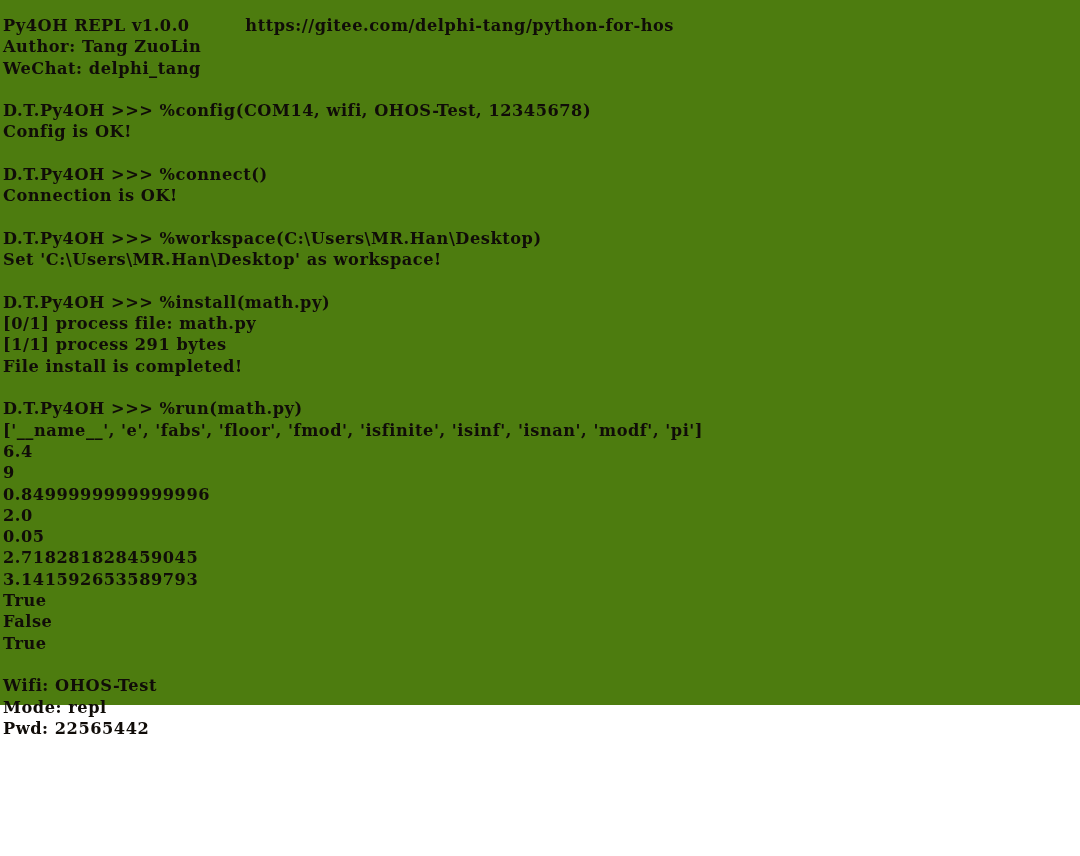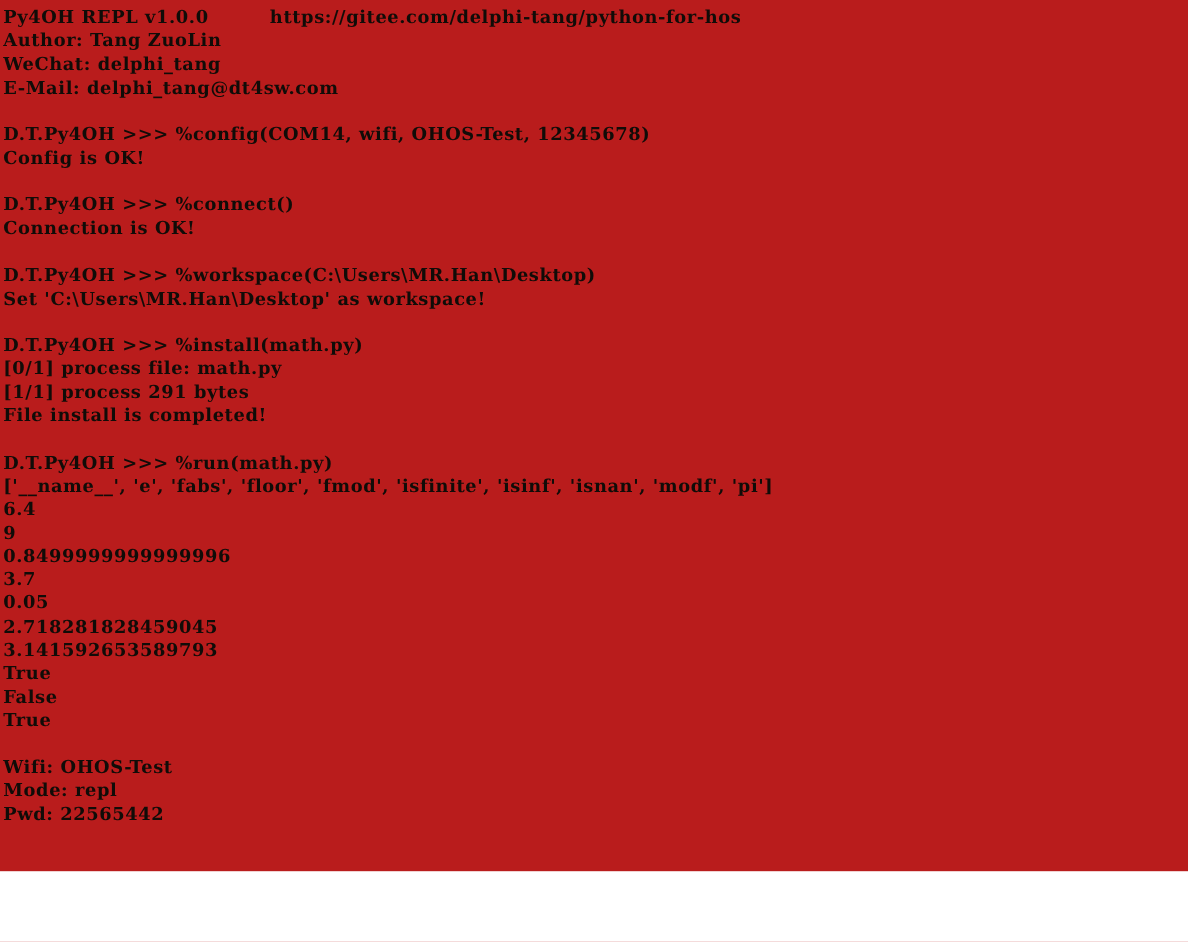--- a/index.html
+++ b/index.html
@@ -9,23 +9,23 @@
   }
   body {
     width: 1080px;
     height: 856px;
     overflow: hidden;
     font-family: "DejaVu Sans Mono", monospace;
   }
   #terminal {
     position: relative;
     width: 1080px;
-    height: 792px;
-    background: #b91c1c;
-    padding: 5px 0 0 3px;
+    height: 705px;
+    background: #4d7c0f;
+    padding: 15px 0 0 3px;
     box-sizing: border-box;
   }
   .line {
     height: 21.3px;
     line-height: 21.3px;
     font-size: 16.2px;
     font-family: "DejaVu Serif", "DejaVu Sans Mono", serif;
     color: #100c08;
     white-space: pre;
     letter-spacing: 0.55px;
@@ -37,42 +37,41 @@
   }
 </style>
 </head>
 <body>
 
 <div id="terminal">
   <div id="terminal-output">
       <div class="line">Py4OH REPL v1.0.0         https://gitee.com/delphi-tang/python-for-hos</div>
       <div class="line">Author: Tang ZuoLin</div>
       <div class="line">WeChat: delphi_tang</div>
-      <div class="line">E-Mail: delphi_tang@dt4sw.com</div>
       <div class="line blank"></div>
       <div class="line">D.T.Py4OH &gt;&gt;&gt; %config(COM14, wifi, OHOS-Test, 12345678)</div>
       <div class="line">Config is OK!</div>
       <div class="line blank"></div>
       <div class="line">D.T.Py4OH &gt;&gt;&gt; %connect()</div>
       <div class="line">Connection is OK!</div>
       <div class="line blank"></div>
       <div class="line">D.T.Py4OH &gt;&gt;&gt; %workspace(C:\Users\MR.Han\Desktop)</div>
       <div class="line">Set 'C:\Users\MR.Han\Desktop' as workspace!</div>
       <div class="line blank"></div>
       <div class="line">D.T.Py4OH &gt;&gt;&gt; %install(math.py)</div>
       <div class="line">[0/1] process file: math.py</div>
       <div class="line">[1/1] process 291 bytes</div>
       <div class="line">File install is completed!</div>
       <div class="line blank"></div>
       <div class="line">D.T.Py4OH &gt;&gt;&gt; %run(math.py)</div>
       <div class="line">['__name__', 'e', 'fabs', 'floor', 'fmod', 'isfinite', 'isinf', 'isnan', 'modf', 'pi']</div>
       <div class="line">6.4</div>
       <div class="line">9</div>
       <div class="line">0.8499999999999996</div>
-      <div class="line">3.7</div>
+      <div class="line">2.0</div>
       <div class="line">0.05</div>
       <div class="line">2.718281828459045</div>
       <div class="line">3.141592653589793</div>
       <div class="line">True</div>
       <div class="line">False</div>
       <div class="line">True</div>
       <div class="line blank"></div>
       <div class="line">Wifi: OHOS-Test</div>
       <div class="line">Mode: repl</div>
       <div class="line">Pwd: 22565442</div>

